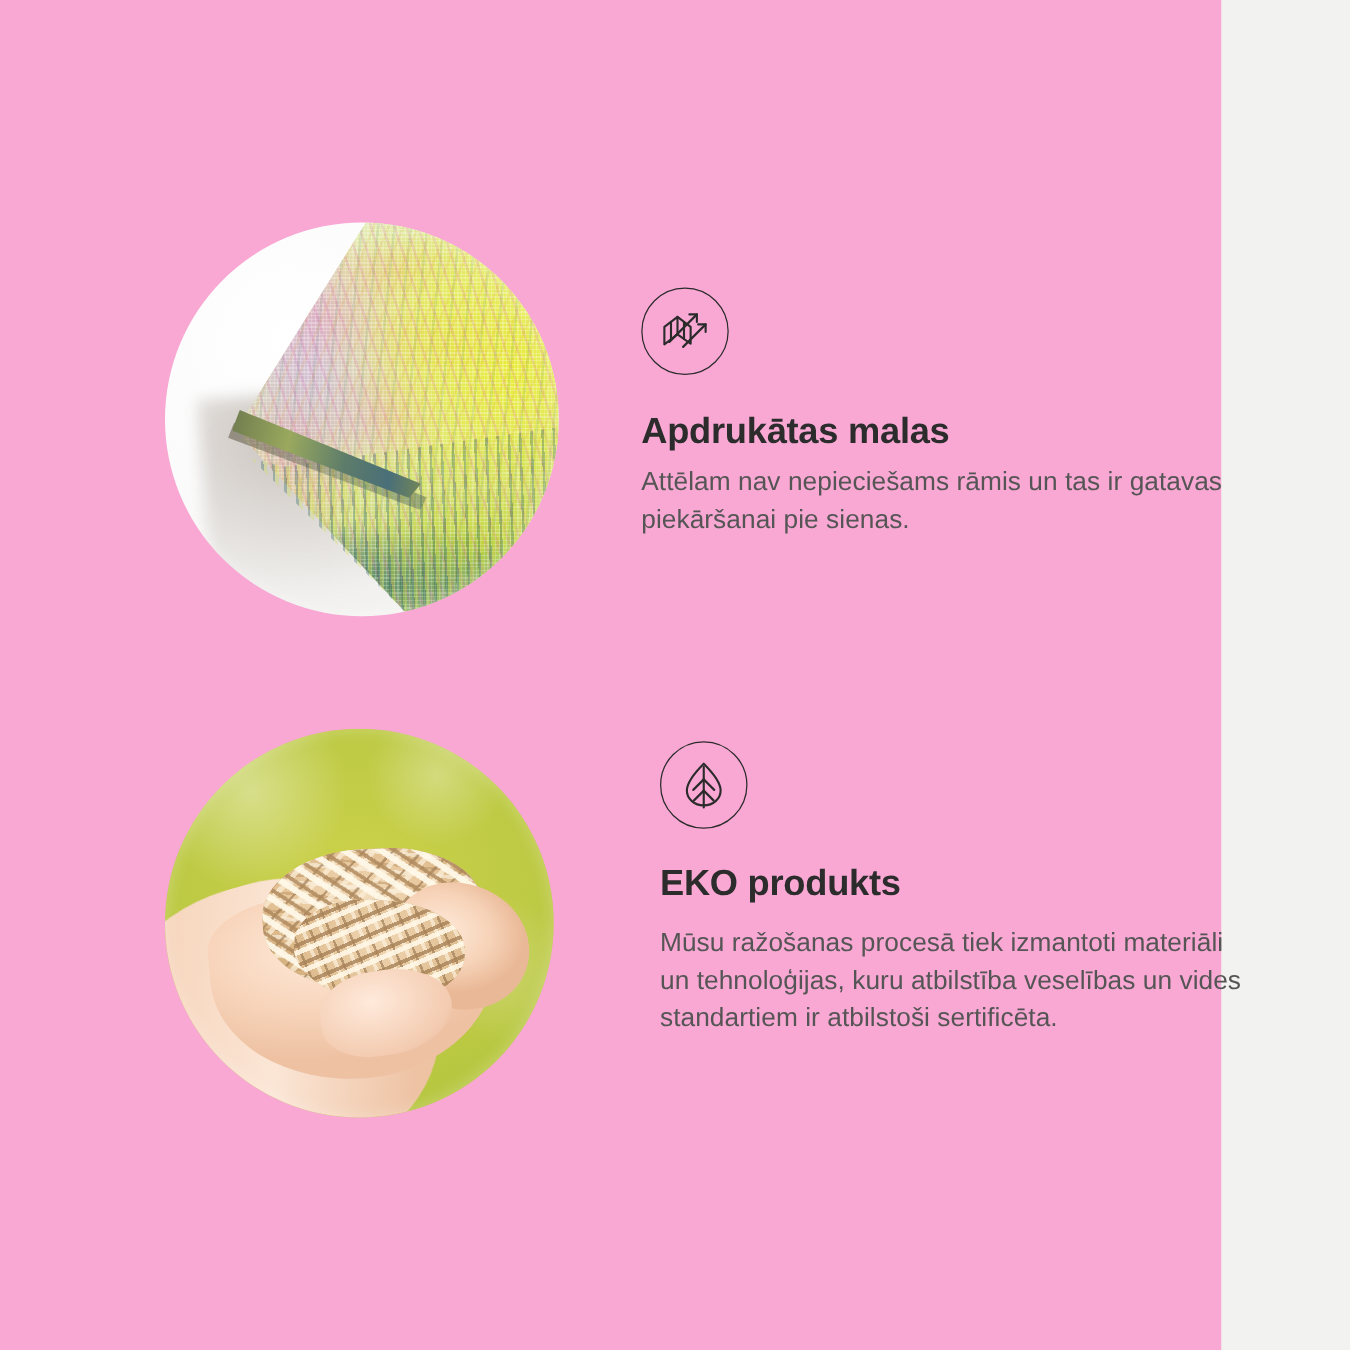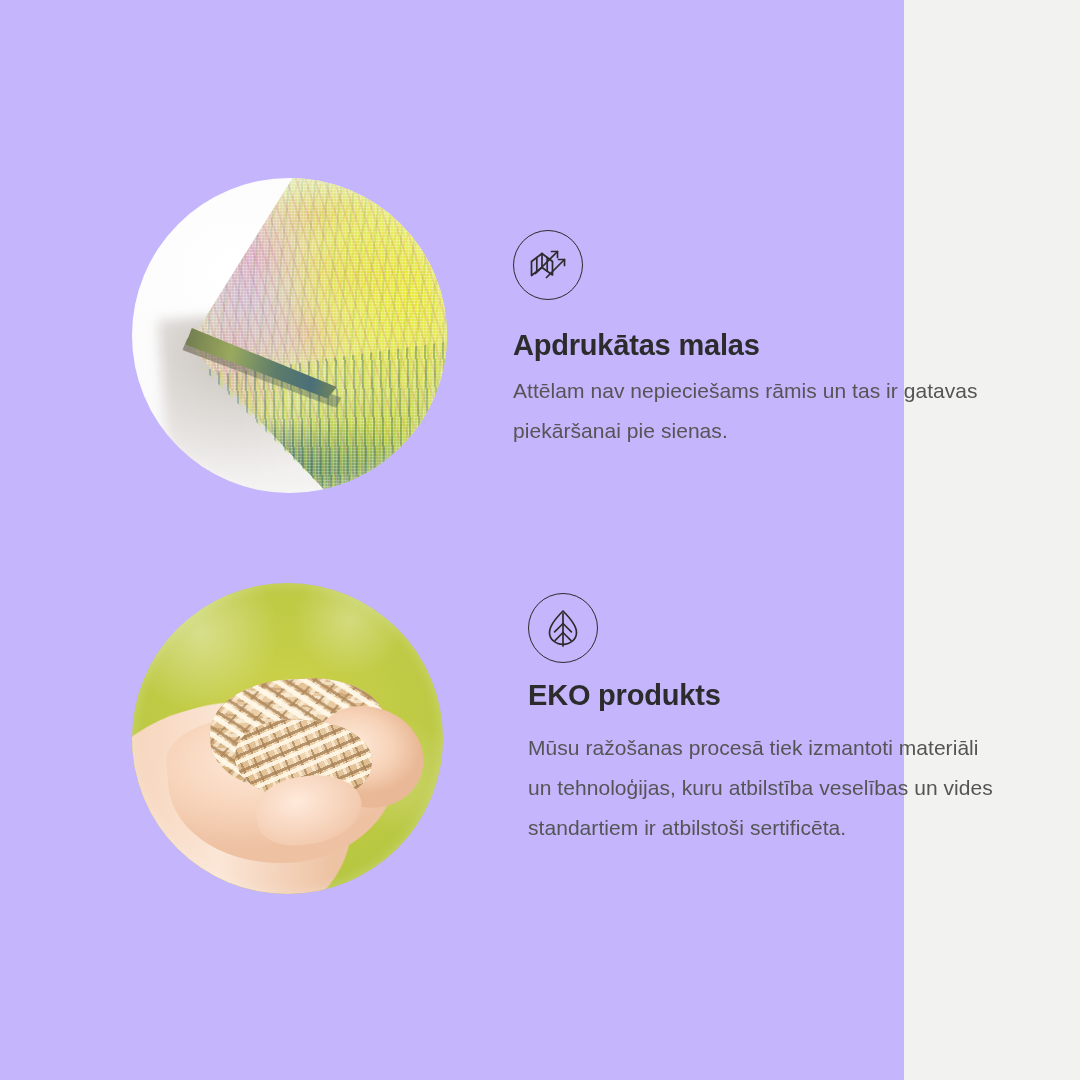--- a/index.html
+++ b/index.html
@@ -5,22 +5,22 @@
 <style>
   * { margin:0; padding:0; box-sizing:border-box; }
   html, body {
     width:1080px; height:1080px;
     background:#f2f2f1;
     font-family:"Liberation Sans", sans-serif;
     overflow:hidden;
   }
   .page {
     position:relative;
-    width:904px; height:1080px;
-    background:#c4b5fd;
+    width:977px; height:1080px;
+    background:#f9a8d4;
   }
 
   
   .feature { position:absolute; }
   .feature-media { position:absolute; border-radius:50%; overflow:hidden; }
   .feature-text  { position:absolute; }
 
   
   .icon-circle {
     width:70px; height:70px;
@@ -33,21 +33,21 @@
   
   .f-title {
     font-size:29px;
     font-weight:700;
     color:#2c2c2c;
     letter-spacing:-0.2px;
     white-space:nowrap;
   }
   .f-body {
     font-size:21px;
-    line-height:40px;
+    line-height:30px;
     color:#555555;
     font-weight:400;
     letter-spacing:0.05px;
   }
 
   
   #media-canvas {
     left:132px; top:178px; width:315px; height:315px;
     background:
       radial-gradient(circle at 32% 30%, #ffffff 0%, #fbfbfb 45%, #f4f3f1 100%);
@@ -284,19 +284,19 @@
 
           <path d="M22 7.5 L22 40"></path>
 
           <path d="M22 17.5 L13.6 25.9"></path>
           <path d="M22 17.5 L30.4 25.9"></path>
           <path d="M22 26.5 L14.2 34.3"></path>
           <path d="M22 26.5 L29.8 34.3"></path>
         </svg>
       </div>
 
-      <div class="f-title" style="margin-top:16px;">EKO produkts</div>
+      <div class="f-title" style="margin-top:28px;">EKO produkts</div>
 
       <div class="f-body" style="margin-top:16px; width:468px;">Mūsu ražošanas procesā tiek izmantoti materiāli un tehnoloģijas, kuru atbilstība veselības un vides standartiem ir atbilstoši sertificēta.</div>
     </div>
   </div>
 
 </div>
 
 </body></html>

